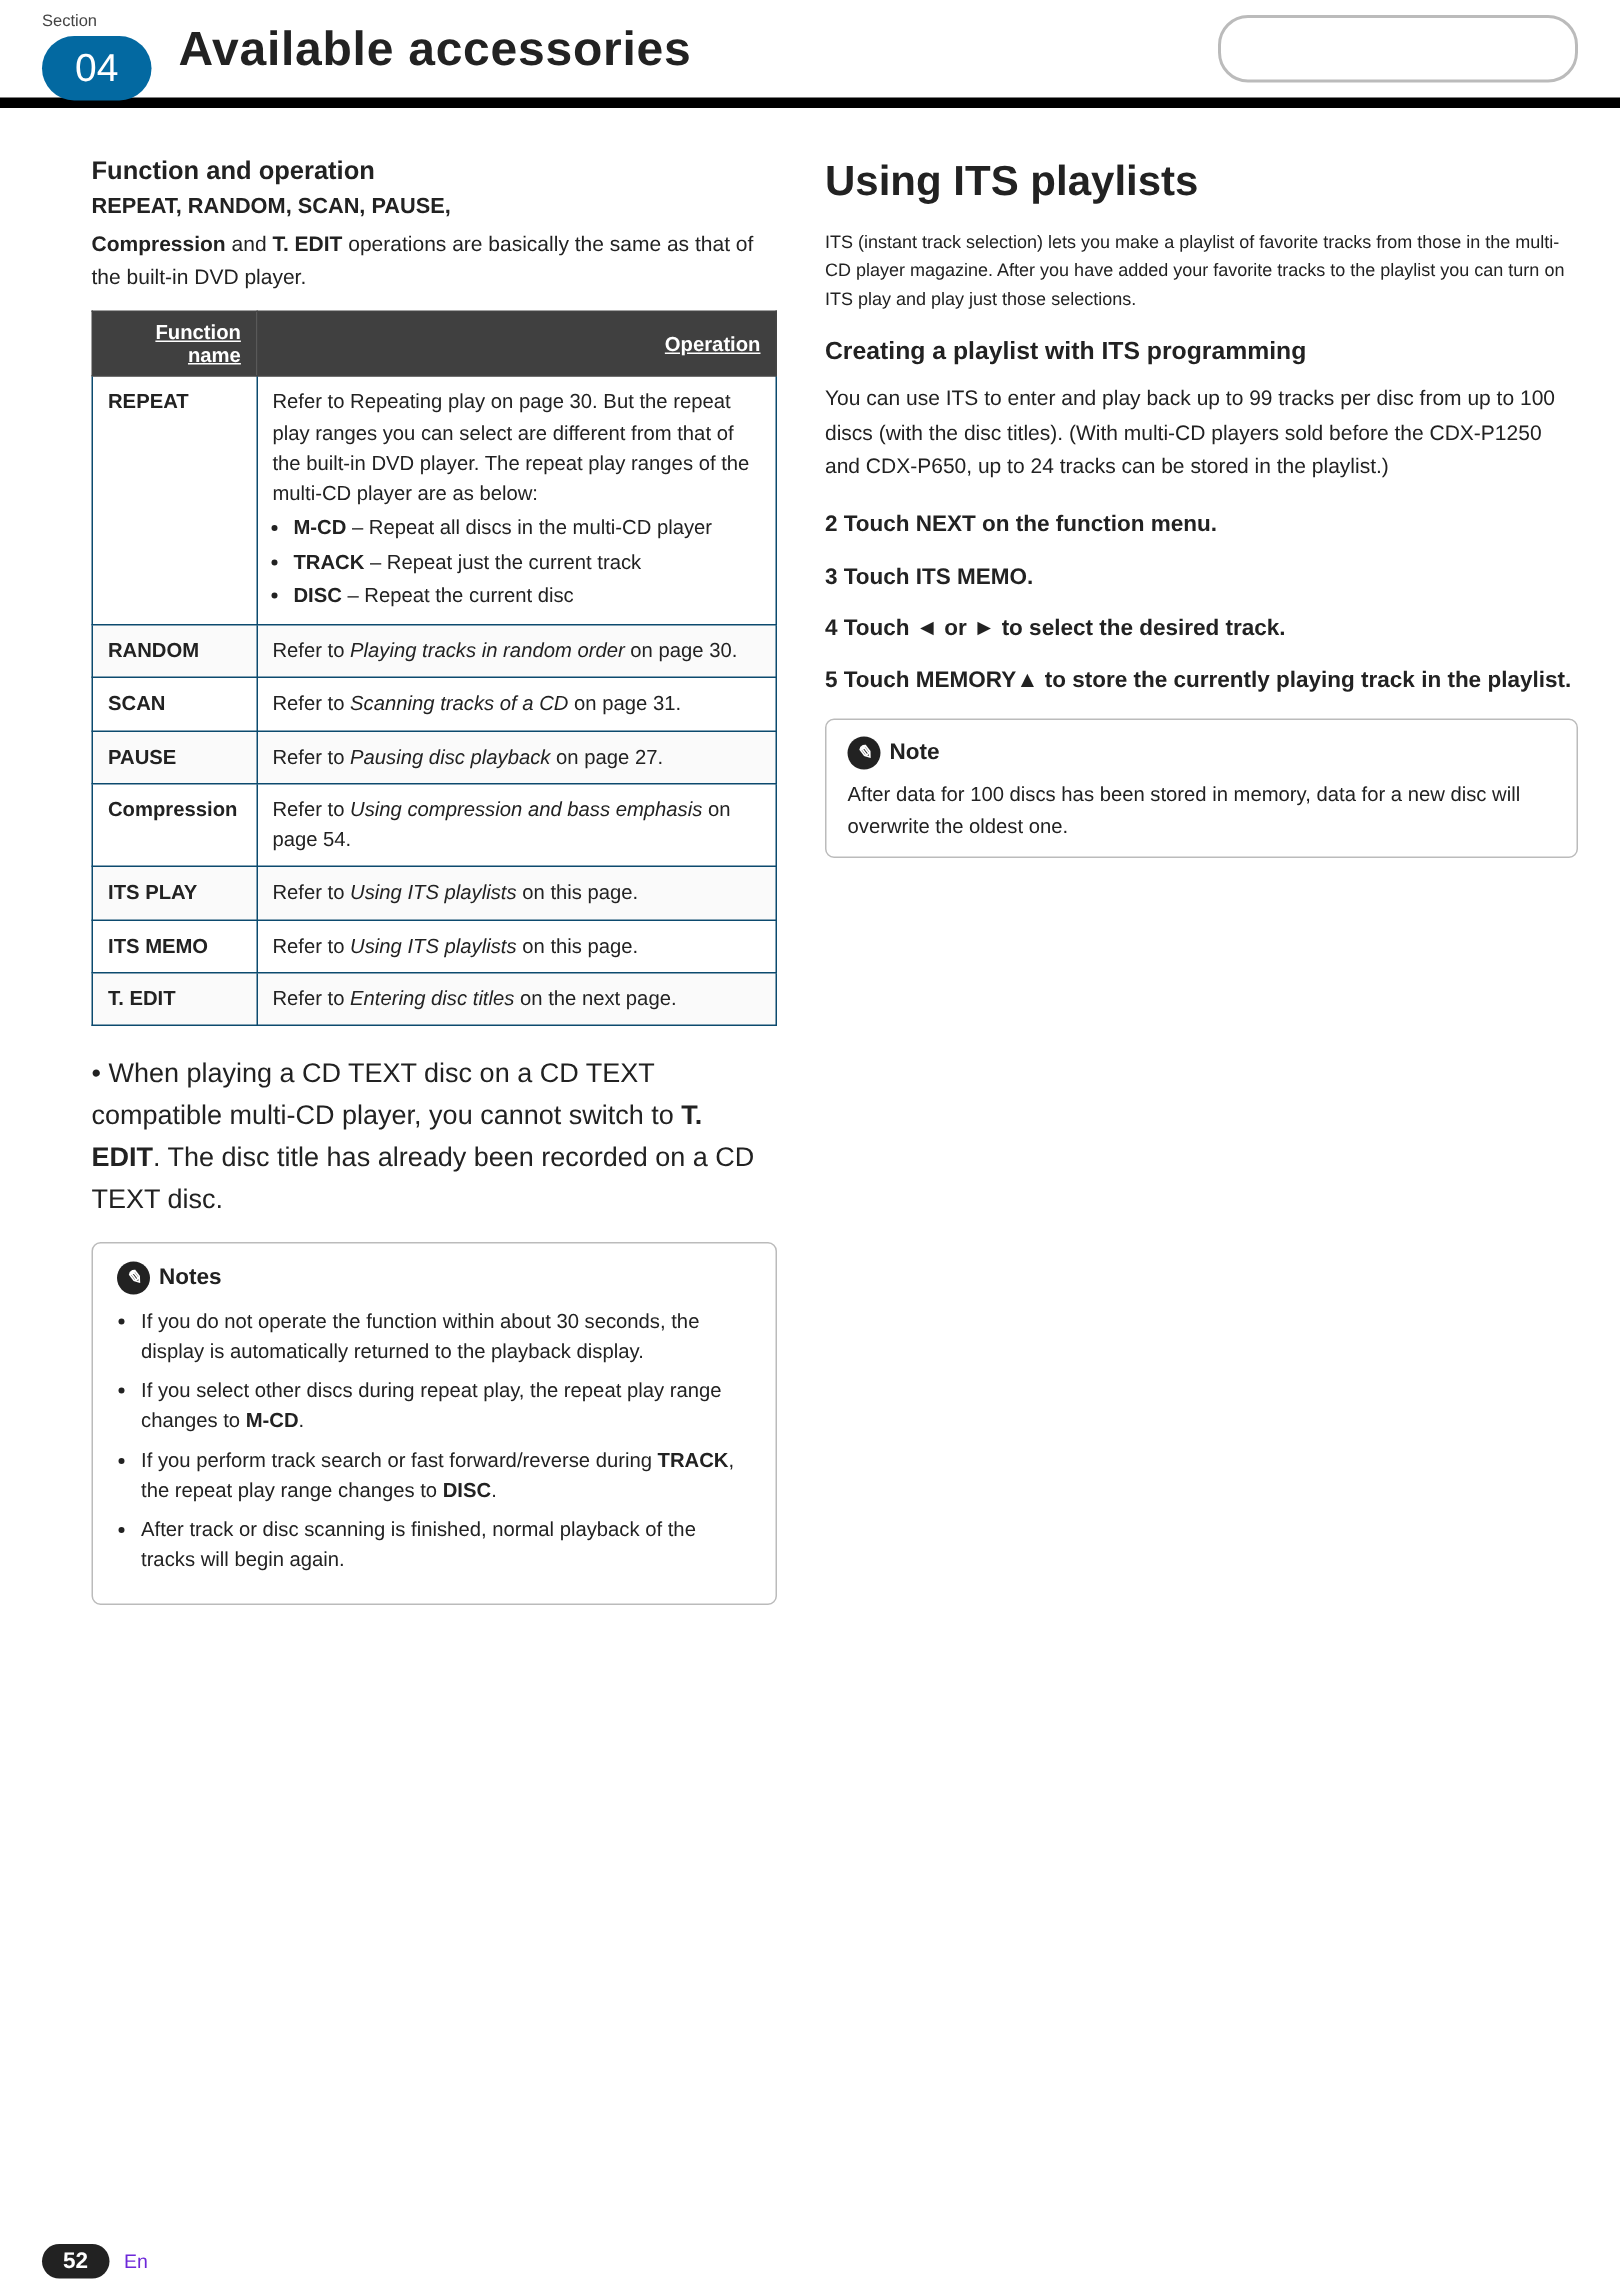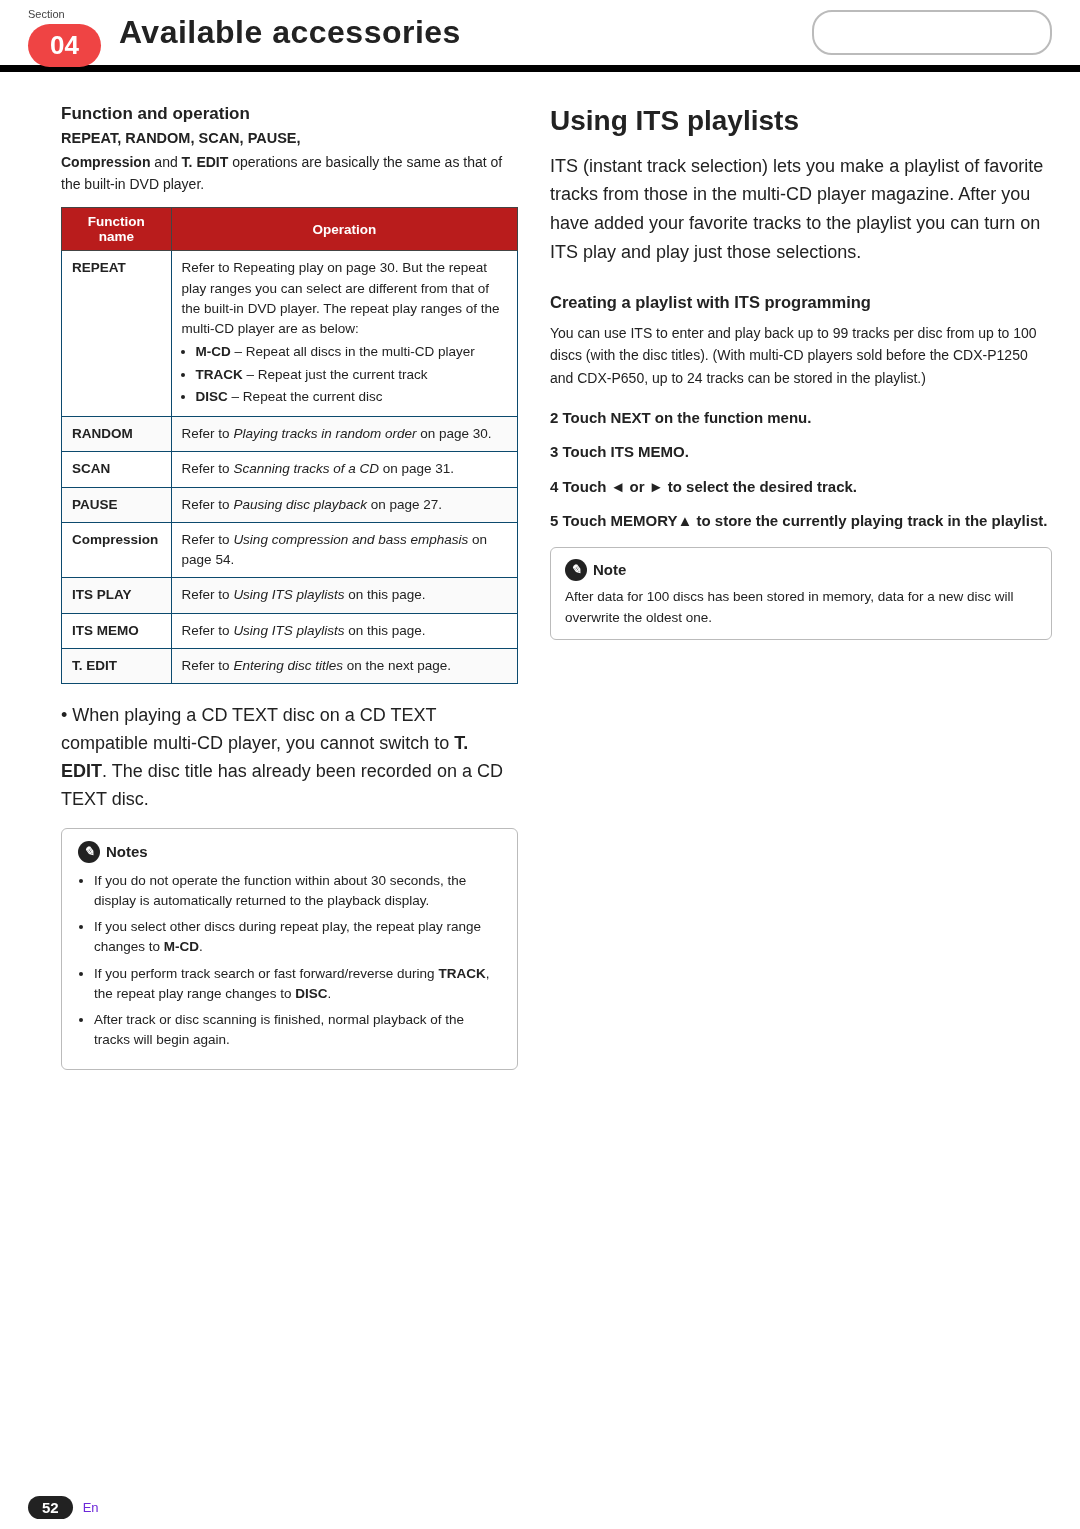--- a/index.html
+++ b/index.html
@@ -33,24 +33,24 @@
       justify-content: flex-start;
       padding: 8px 0 0 28px;
       min-width: 60px;
     }
     .section-label {
       font-size: 11px;
       color: #444;
       font-weight: normal;
     }
     .chapter-box {
-      background: #ef4444;
+      background: #0369a1;
       color: #fff;
       font-size: 26px;
-      font-weight: bold;
+      font-weight: normal;
       padding: 6px 22px;
       border-radius: 24px;
       display: flex;
       align-items: center;
       justify-content: center;
       margin-top: 4px;
     }
     .header-title-area {
       display: flex;
       align-items: center;
@@ -103,26 +103,27 @@
       margin-bottom: 12px;
     }
     
     .func-table {
       width: 100%;
       border-collapse: collapse;
       margin-bottom: 18px;
       font-size: 13.5px;
     }
     .func-table thead tr th {
-      background: #b91c1c;
+      background: #404040;
       color: #fff;
       font-weight: bold;
       padding: 6px 10px;
-      text-align: center;
+      text-align: right;
       border: 1px solid #444;
+      text-decoration: underline;
     }
     .func-table tbody tr td {
       padding: 7px 10px;
       vertical-align: top;
       border: 1px solid #0c4a6e;
       line-height: 1.5;
     }
     .func-table tbody tr td:first-child {
       font-weight: bold;
       white-space: nowrap;
@@ -178,23 +179,23 @@
       line-height: 1.5;
     }
     
     .its-title {
       font-size: 28px;
       font-weight: bold;
       margin-bottom: 14px;
       line-height: 1.2;
     }
     .its-intro {
-      font-size: 18px;
+      font-size: 12px;
       line-height: 1.6;
-      margin-bottom: 26px;
+      margin-bottom: 16px;
     }
     .its-subheading {
       font-size: 16.5px;
       font-weight: bold;
       margin-bottom: 10px;
     }
     .its-sub-intro {
       font-size: 14px;
       line-height: 1.6;
       margin-bottom: 18px;

